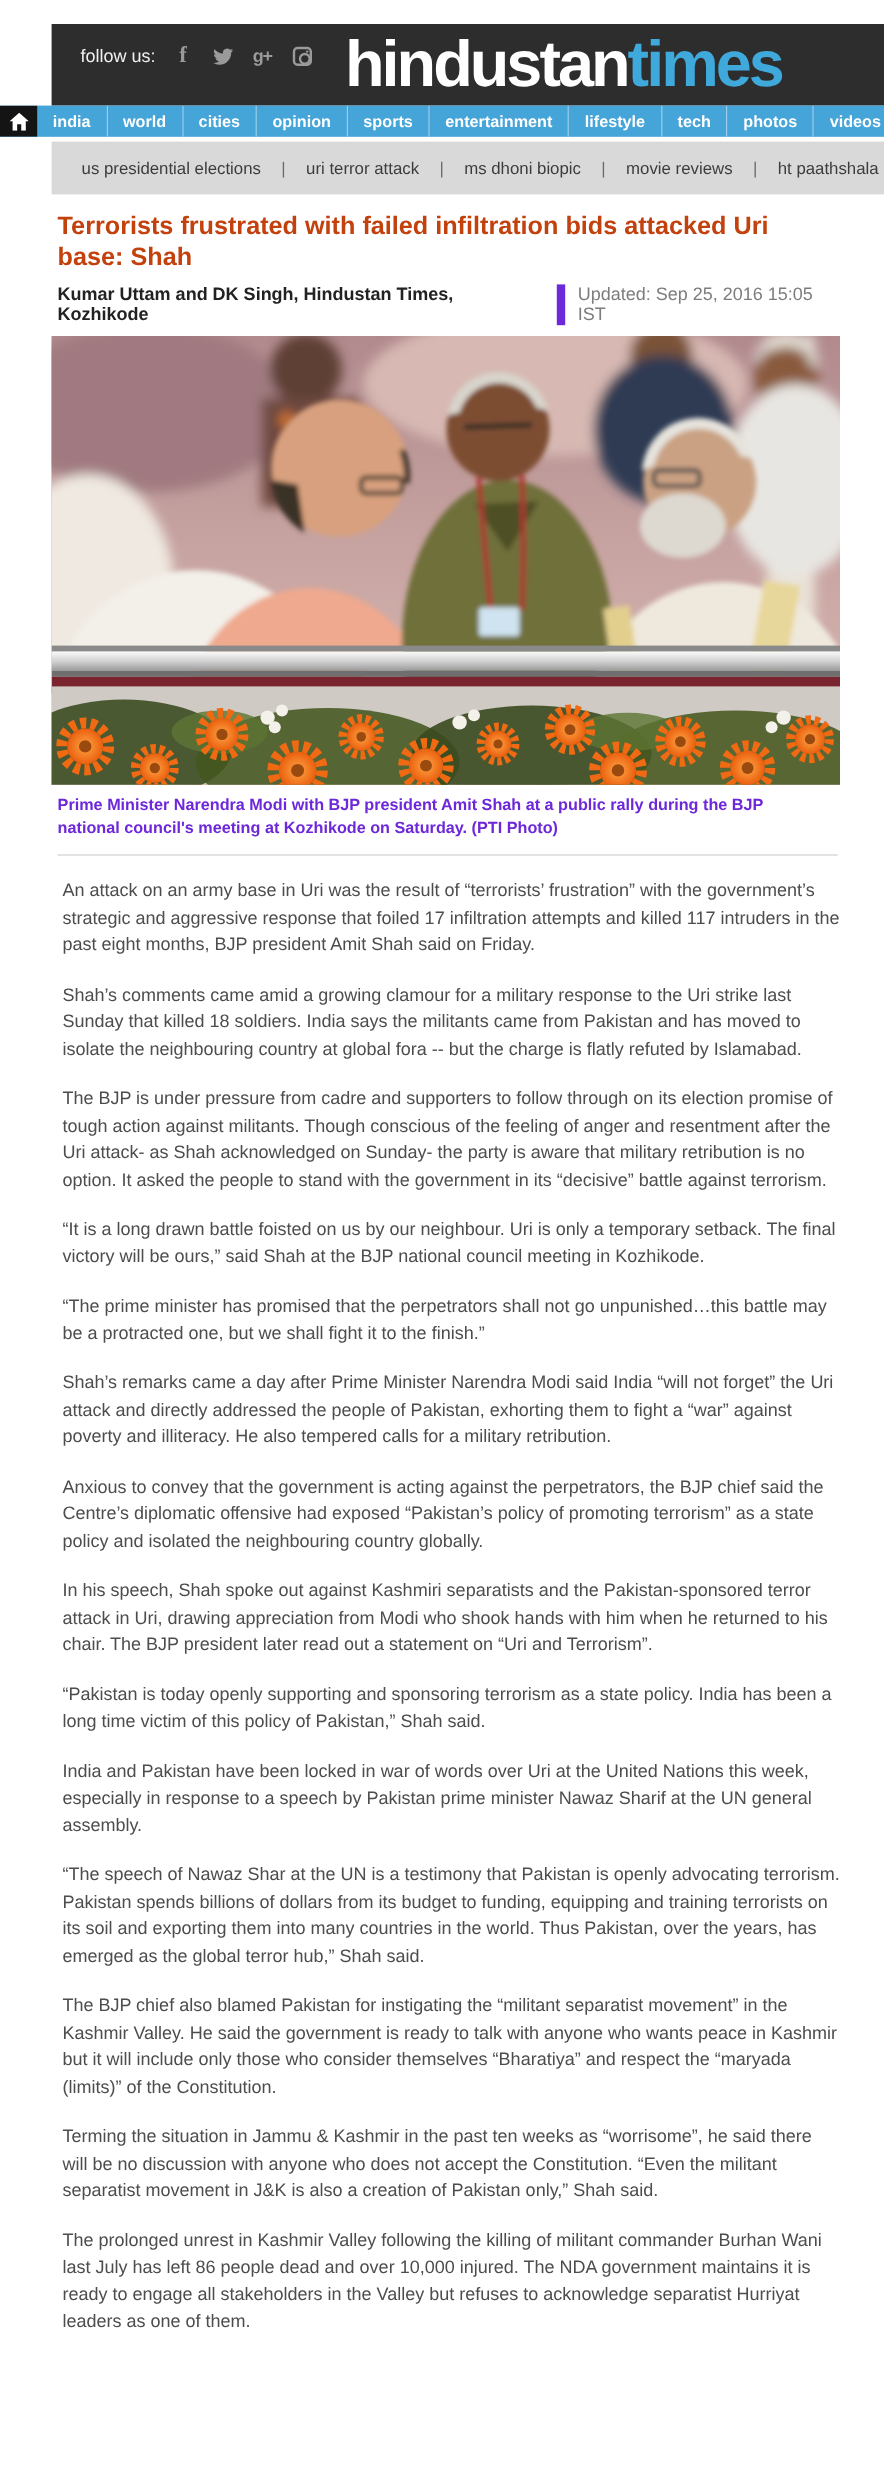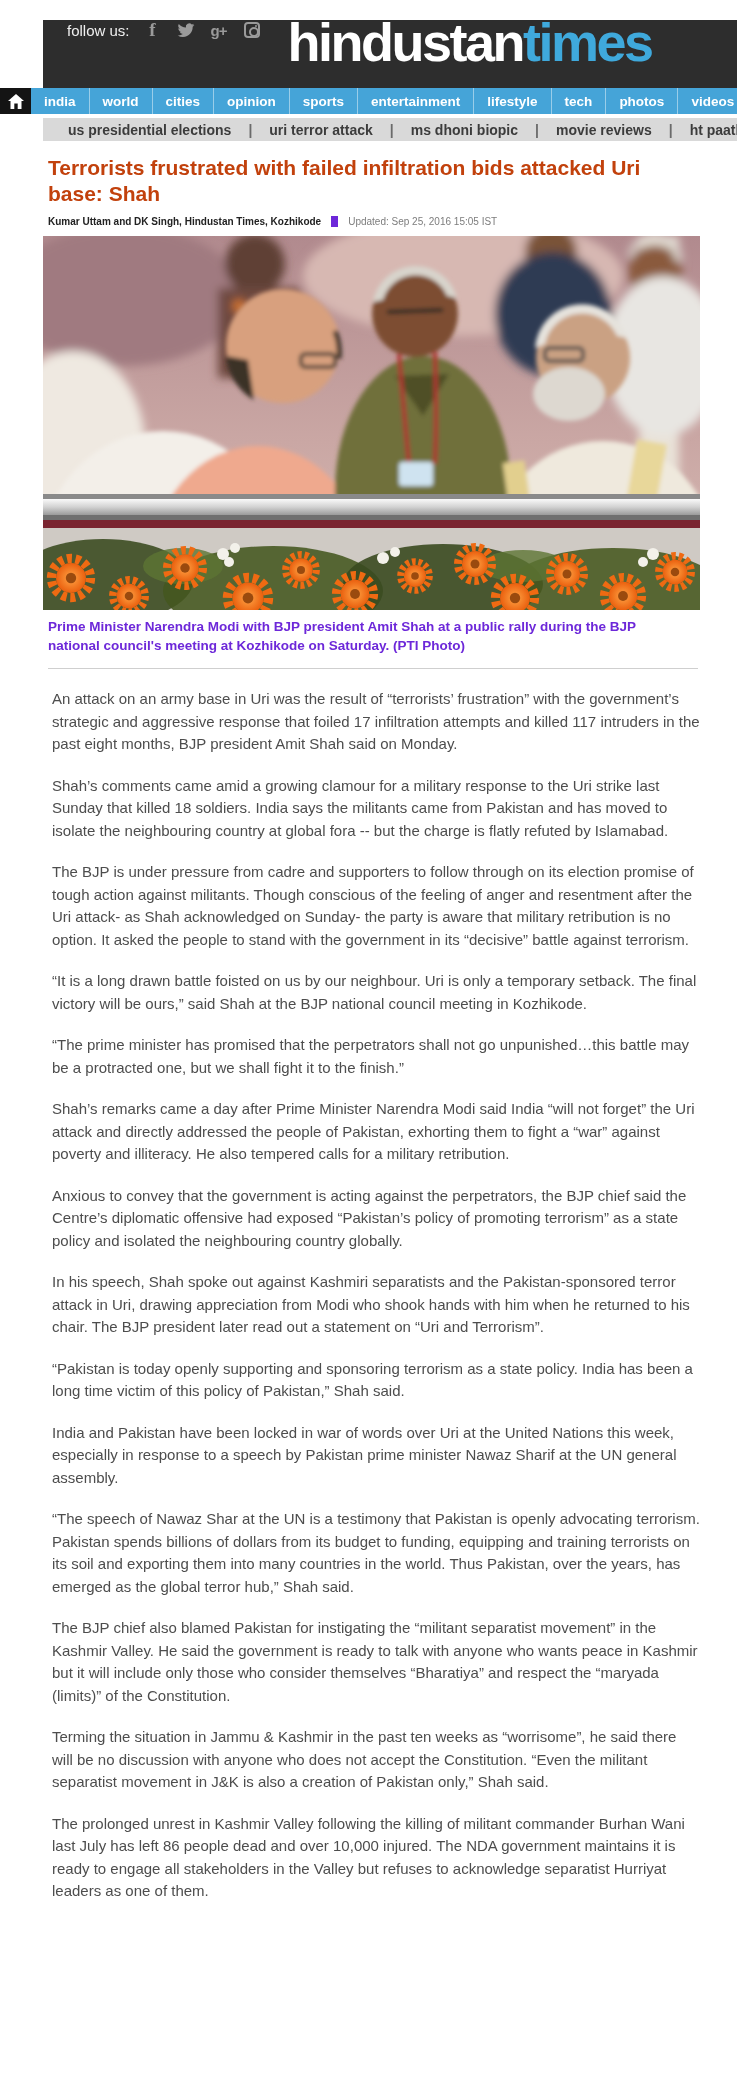--- a/index.html
+++ b/index.html
@@ -1,48 +1,48 @@
 <!DOCTYPE html>
 <html><head>
 <meta charset="utf-8">
 <style>
   * { margin:0; padding:0; box-sizing:border-box; }
   html,body { background:#fff; font-family:"Liberation Sans", sans-serif; }
   .page { width:737px; height:2075px; background:#fff; overflow:hidden; position:relative; }
 
   
-  .hdr { margin:20px 0 0 43px; height:68px; background:#2d2d2d; display:flex; align-items:flex-start; overflow:hidden; }
+  .hdr { margin:20px 0 0 43px; height:68px; background:#2d2d2d; display:flex; align-items:center; overflow:hidden; }
   .follow { display:flex; align-items:center; gap:13px; padding:0 14px 14px 24px; }
   .follow-label { color:#f0f0f0; font-size:15px; white-space:nowrap; }
   .sicon { color:#9a9a9a; width:20px; height:20px; display:flex; align-items:center; justify-content:center; cursor:pointer; }
   .sicon.fb { font-size:19px; font-weight:bold; font-family:"Liberation Serif", serif; }
   .sicon.gp { font-size:15px; font-weight:bold; letter-spacing:-1px; }
   .sicon.ig { position:relative; }
   .sicon.ig .frame { width:16px; height:16px; border:2px solid #9a9a9a; border-radius:4px; position:relative; }
   .sicon.ig .frame::after { content:""; position:absolute; left:3px; top:3px; width:6px; height:6px; border:2px solid #9a9a9a; border-radius:50%; }
   .sicon.ig .frame::before { content:""; position:absolute; right:1px; top:1px; width:2px; height:2px; background:#9a9a9a; border-radius:50%; }
   .logo { font-weight:bold; font-size:54px; letter-spacing:-2.5px; line-height:0.82; padding-left:12px; white-space:nowrap; cursor:pointer; }
   .logo .p1 { color:#ffffff; }
   .logo .p2 { color:#3fa9dc; }
 
   
   .nav { height:26px; background:#45a4d8; display:flex; align-items:stretch; overflow:hidden; }
   .home-tab { width:31px; background:#141414; display:flex; align-items:center; justify-content:center; cursor:pointer; flex:none; }
   .nav-item { color:#fff; font-weight:bold; font-size:13.5px; display:flex; align-items:center; padding:0 13px; border-right:1px solid rgba(255,255,255,.45); cursor:pointer; white-space:nowrap; }
   .nav-item:last-child { border-right:none; }
 
   
-  .subnav { margin:4px 0 0 43px; height:23px; background:#d9d9d9; display:flex; align-items:center; overflow:hidden; padding-left:25px; white-space:nowrap;font-weight:bold; }
+  .subnav { margin:4px 0 0 43px; height:44px; background:#d9d9d9; display:flex; align-items:center; overflow:hidden; padding-left:25px; white-space:nowrap; }
   .subnav-item { color:#3c3c3c; font-size:14px; cursor:pointer; }
   .subnav-item + .subnav-item::before { content:"|"; color:#6b6b6b; margin:0 17px; cursor:default; }
 
   
   .article { margin-left:43px; width:660px; }
   .headline { margin:14px 0 0 5px; width:645px; font-size:21px; font-weight:bold; color:#c2410c; line-height:1.22; }
-  .byline-row { margin:10px 0 0 5px; font-size:10px; display:flex; align-items:center; }
+  .byline-row { margin:10px 0 0 5px; font-size:15px; display:flex; align-items:center; }
   .byline { color:#222; font-weight:bold; }
   .updated { color:#7d7d7d; margin-left:10px; padding-left:10px; border-left:7px solid #6d28d9; }
 
   .photo { margin-top:9px; width:657px; height:374px; background:#b98f93; }
   .photo svg { display:block; width:100%; height:100%; }
 
   .caption { margin:8px 0 0 5px; width:640px; font-size:13.5px; color:#6d28d9; line-height:1.4;font-weight:bold; }
   .rule { margin:12px 0 0 5px; width:650px; border:none; border-top:1px solid #cfcfcf; }
 
   .body-copy { margin:6px 0 0 9px; width:648px; }
@@ -221,21 +221,21 @@
           <use href="#flower" transform="translate(580 360) scale(1.1)"></use>
           <use href="#flower" transform="translate(632 336) scale(0.95)"></use>
         </g>
       </svg>
     </div>
 
     <p class="caption">Prime Minister Narendra Modi with BJP president Amit Shah at a public rally during the BJP national council's meeting at Kozhikode on Saturday. (PTI Photo)</p>
     <hr class="rule">
 
     <div class="body-copy">
-      <p>An attack on an army base in Uri was the result of “terrorists’ frustration” with the government’s strategic and aggressive response that foiled 17 infiltration attempts and killed 117 intruders in the past eight months, BJP president Amit Shah said on Monday.</p>
+      <p>An attack on an army base in Uri was the result of “terrorists’ frustration” with the government’s strategic and aggressive response that foiled 17 infiltration attempts and killed 117 intruders in the past eight months, BJP president Amit Shah said on Friday.</p>
       <p>Shah’s comments came amid a growing clamour for a military response to the Uri strike last Sunday that killed 18 soldiers. India says the militants came from Pakistan and has moved to isolate the neighbouring country at global fora -- but the charge is flatly refuted by Islamabad.</p>
       <p>The BJP is under pressure from cadre and supporters to follow through on its election promise of tough action against militants. Though conscious of the feeling of anger and resentment after the Uri attack- as Shah acknowledged on Sunday- the party is aware that military retribution is no option. It asked the people to stand with the government in its “decisive” battle against terrorism.</p>
       <p>“It is a long drawn battle foisted on us by our neighbour. Uri is only a temporary setback. The final victory will be ours,” said Shah at the BJP national council meeting in Kozhikode.</p>
       <p>“The prime minister has promised that the perpetrators shall not go unpunished…this battle may be a protracted one, but we shall fight it to the finish.”</p>
       <p>Shah’s remarks came a day after Prime Minister Narendra Modi said India “will not forget” the Uri attack and directly addressed the people of Pakistan, exhorting them to fight a “war” against poverty and illiteracy. He also tempered calls for a military retribution.</p>
       <p>Anxious to convey that the government is acting against the perpetrators, the BJP chief said the Centre’s diplomatic offensive had exposed “Pakistan’s policy of promoting terrorism” as a state policy and isolated the neighbouring country globally.</p>
       <p>In his speech, Shah spoke out against Kashmiri separatists and the Pakistan-sponsored terror attack in Uri, drawing appreciation from Modi who shook hands with him when he returned to his chair. The BJP president later read out a statement on “Uri and Terrorism”.</p>
       <p>“Pakistan is today openly supporting and sponsoring terrorism as a state policy. India has been a long time victim of this policy of Pakistan,” Shah said.</p>
       <p>India and Pakistan have been locked in war of words over Uri at the United Nations this week, especially in response to a speech by Pakistan prime minister Nawaz Sharif at the UN general assembly.</p>
       <p>“The speech of Nawaz Shar at the UN is a testimony that Pakistan is openly advocating terrorism. Pakistan spends billions of dollars from its budget to funding, equipping and training terrorists on its soil and exporting them into many countries in the world. Thus Pakistan, over the years, has emerged as the global terror hub,” Shah said.</p>

